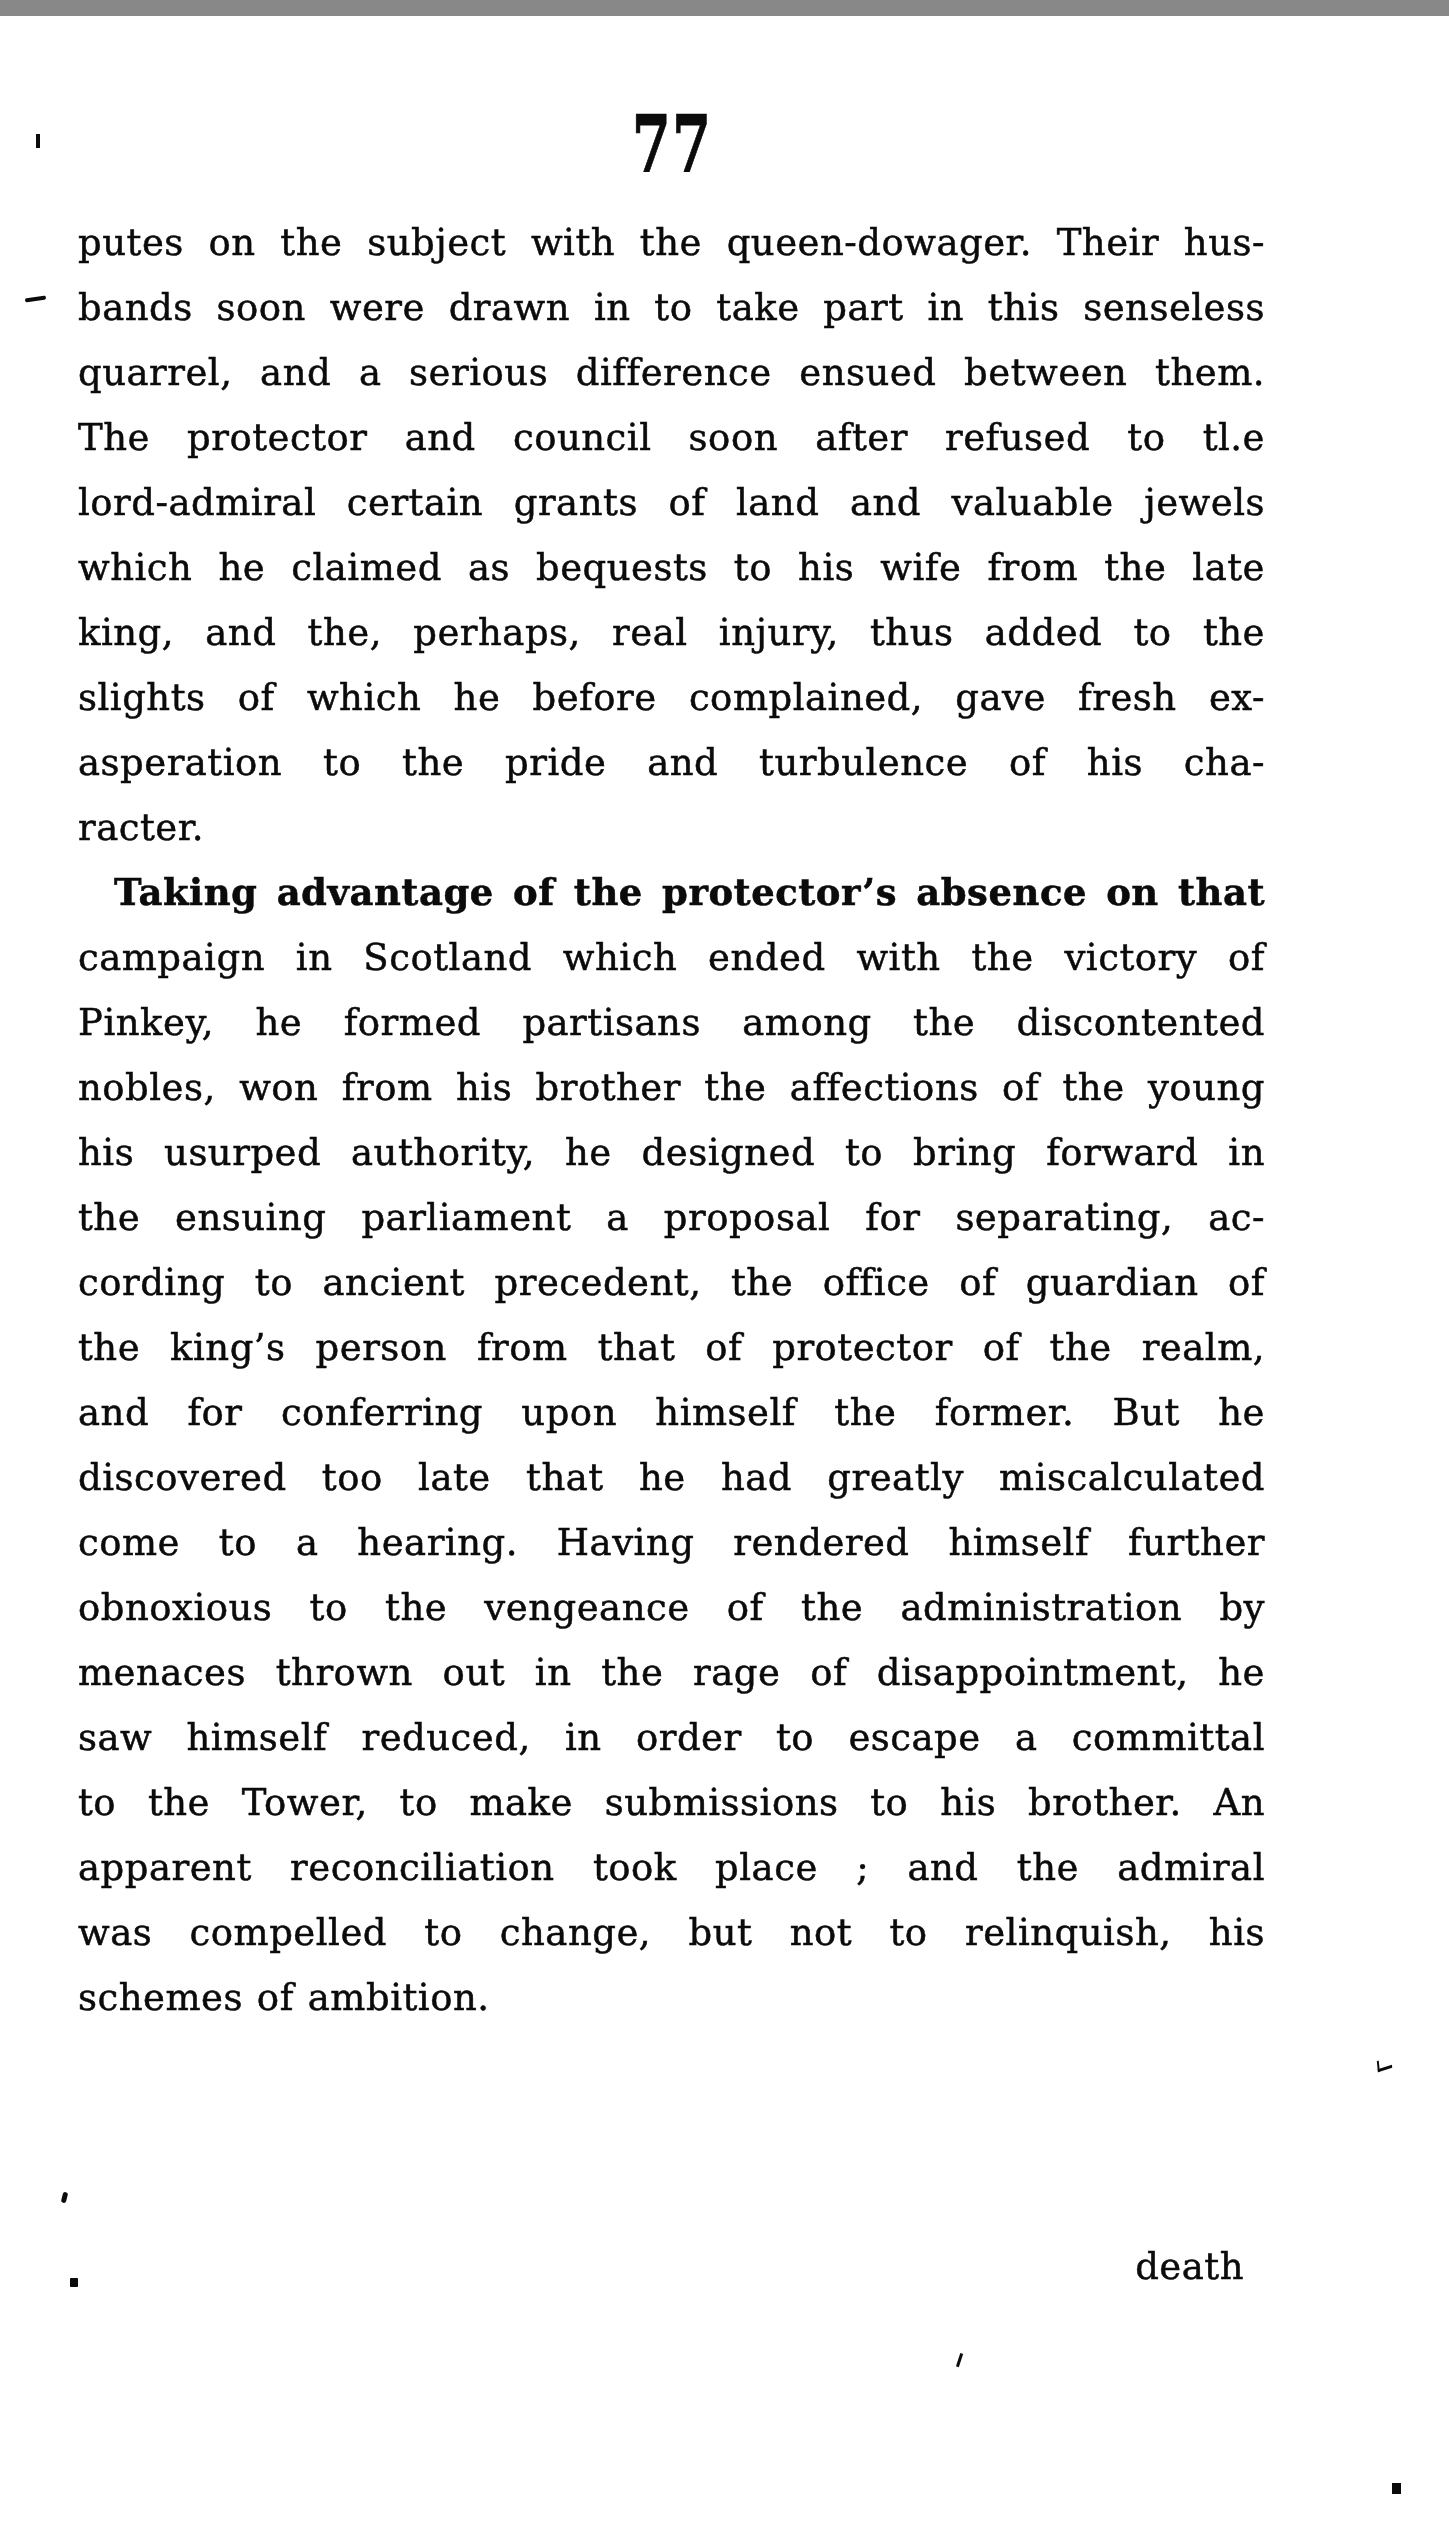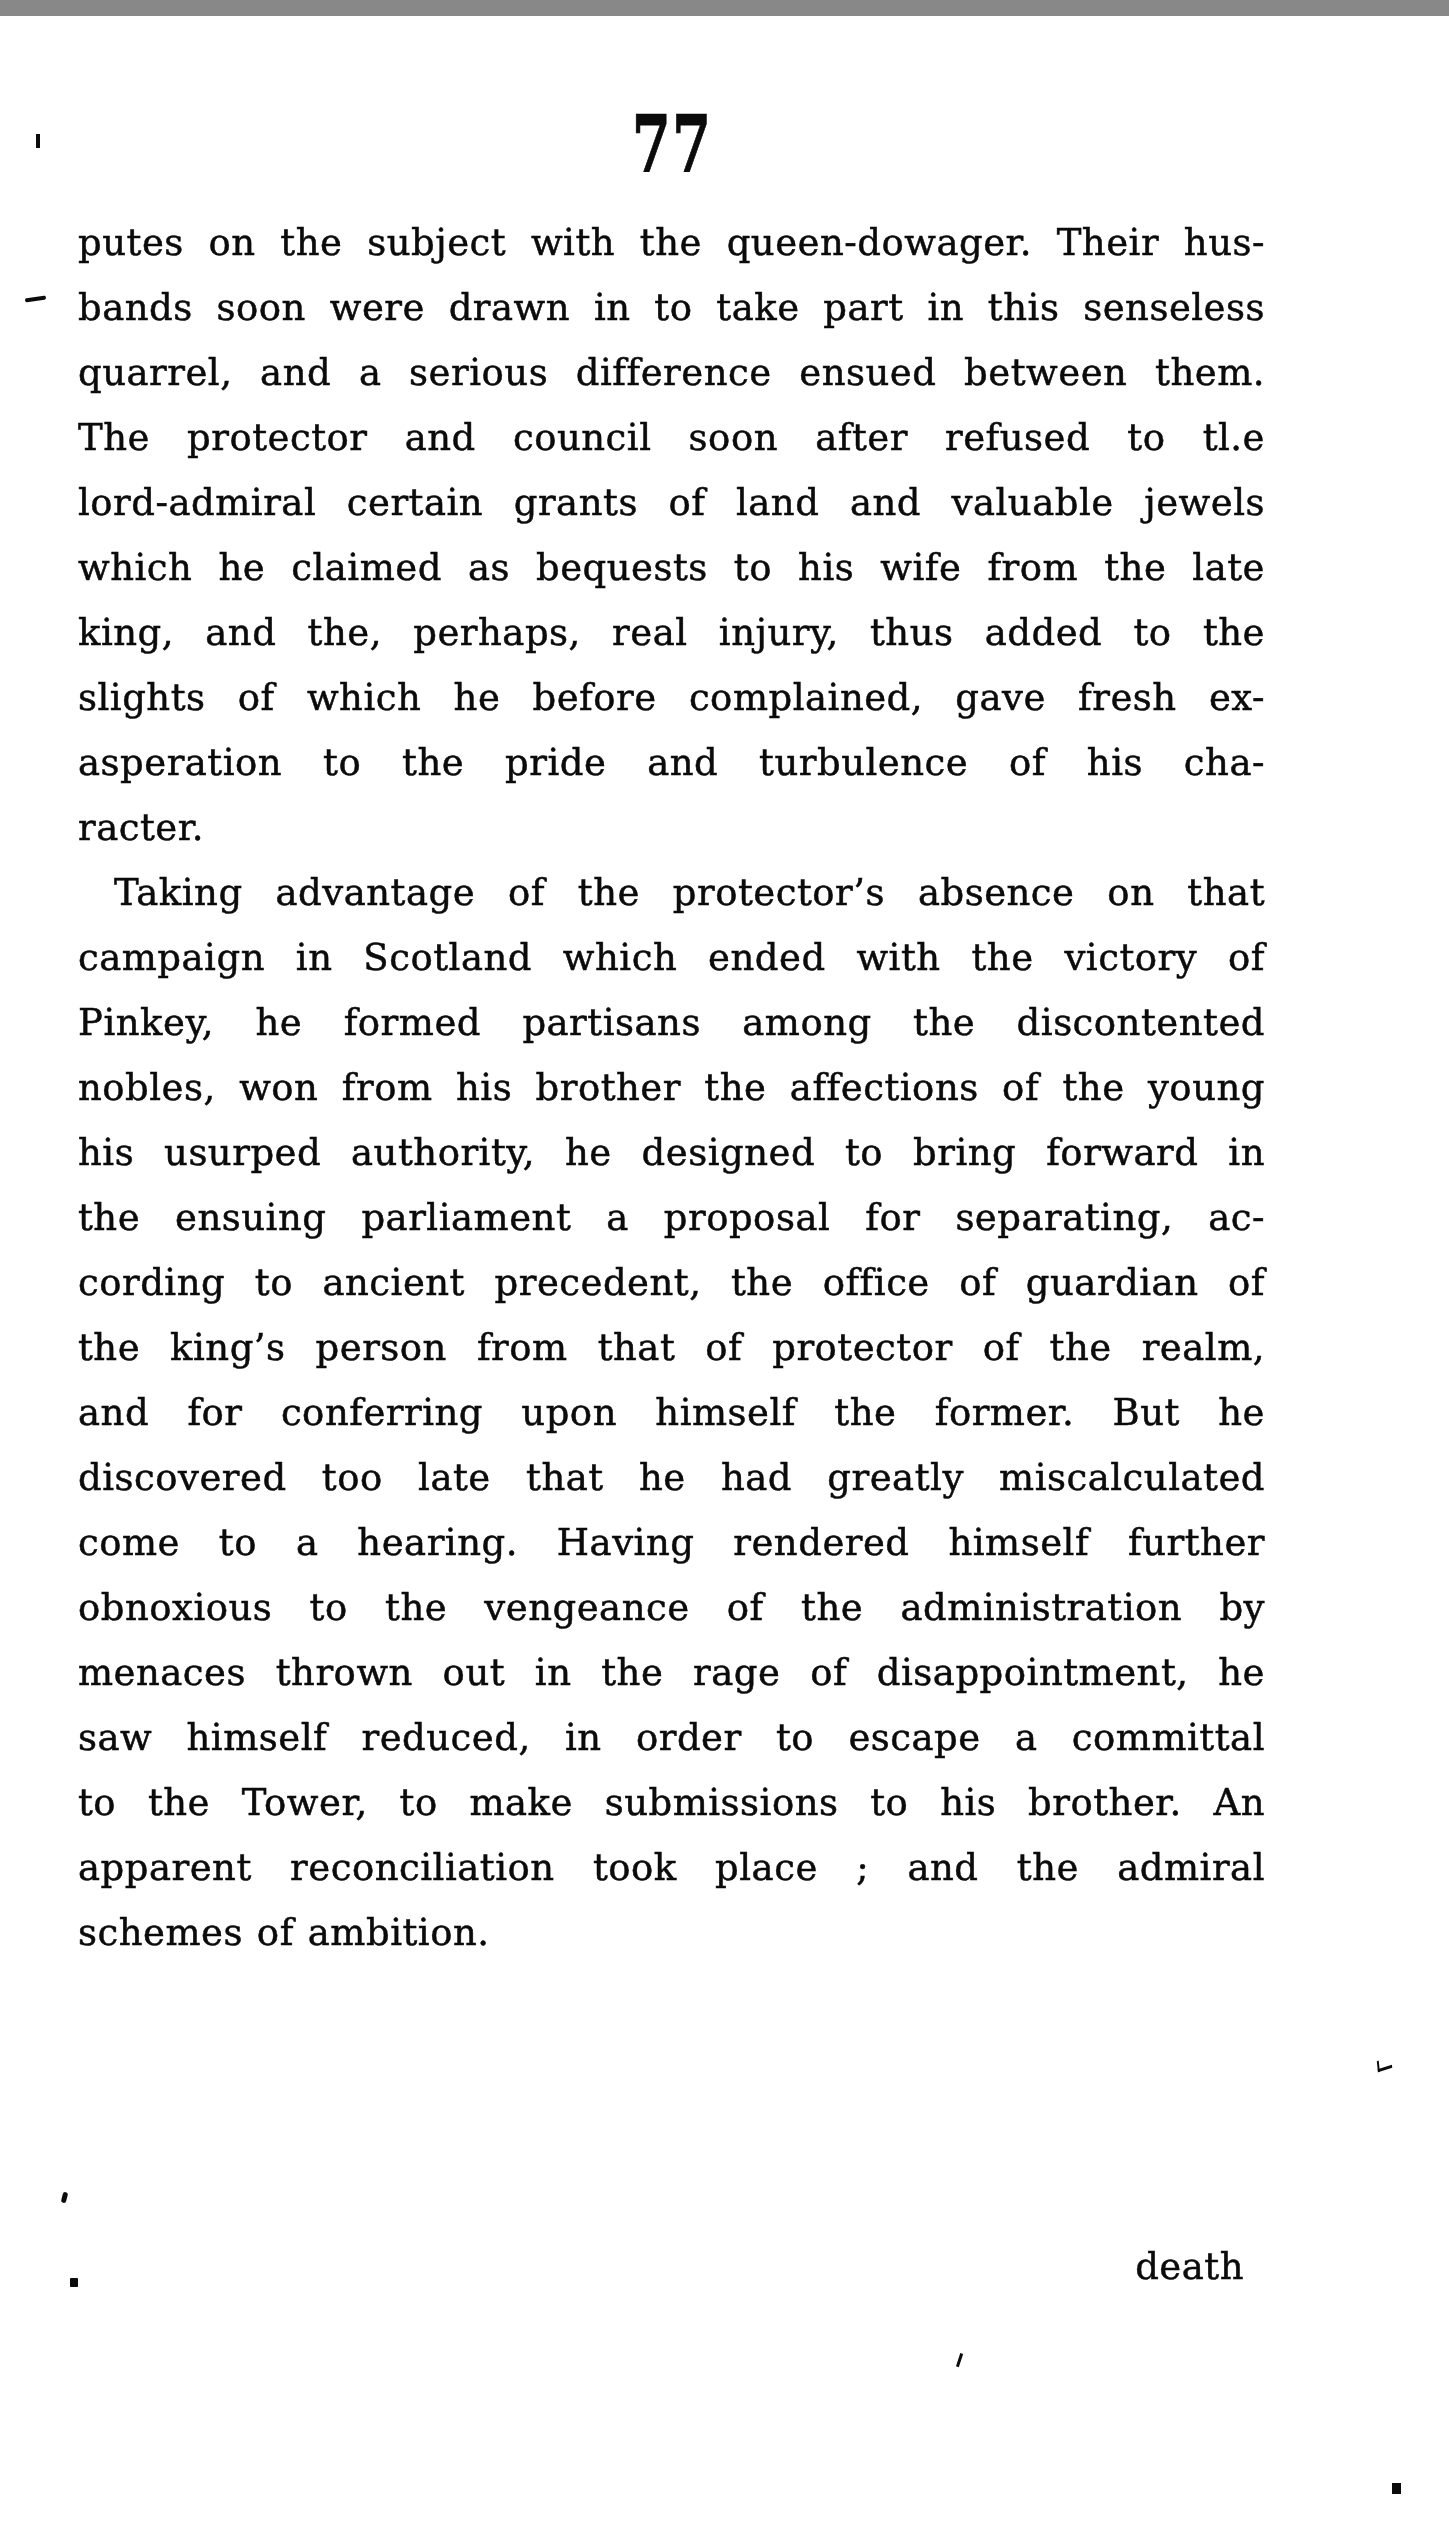--- a/index.html
+++ b/index.html
@@ -52,20 +52,21 @@
     white-space:normal;
     height:65px;
     overflow:visible;
   }
   .line.short{
     text-align:center;
     text-align-last:left;
   }
   .line.indent{
     padding-left:36px;
+    font-weight:bold;
   }
   .catchword{
     position:absolute;
     right:205px;
     top:2218px;
     font-size:37px;
     line-height:65px;
     letter-spacing:0.5px;
     -webkit-text-stroke:0.5px var(--ink);
   }
@@ -118,20 +119,21 @@
       <div class="line">cording to ancient precedent, the office of guardian of</div>
       <div class="line">the king’s person from that of protector of the realm,</div>
       <div class="line">and for conferring upon himself the former. But he</div>
       <div class="line">discovered too late that he had greatly miscalculated</div>
       <div class="line">come to a hearing. Having rendered himself further</div>
       <div class="line">obnoxious to the vengeance of the administration by</div>
       <div class="line">menaces thrown out in the rage of disappointment, he</div>
       <div class="line">saw himself reduced, in order to escape a committal</div>
       <div class="line">to the Tower, to make submissions to his brother. An</div>
       <div class="line">apparent reconciliation took place ; and the admiral</div>
+      <div class="line">was compelled to change, but not to relinquish, his</div>
       <div class="line short">schemes of ambition.</div>
     </div>
 
 
   </div>
 
   <div class="catchword">death</div>
 
   <div class="speck tick"></div>
   <div class="speck dash"></div>

